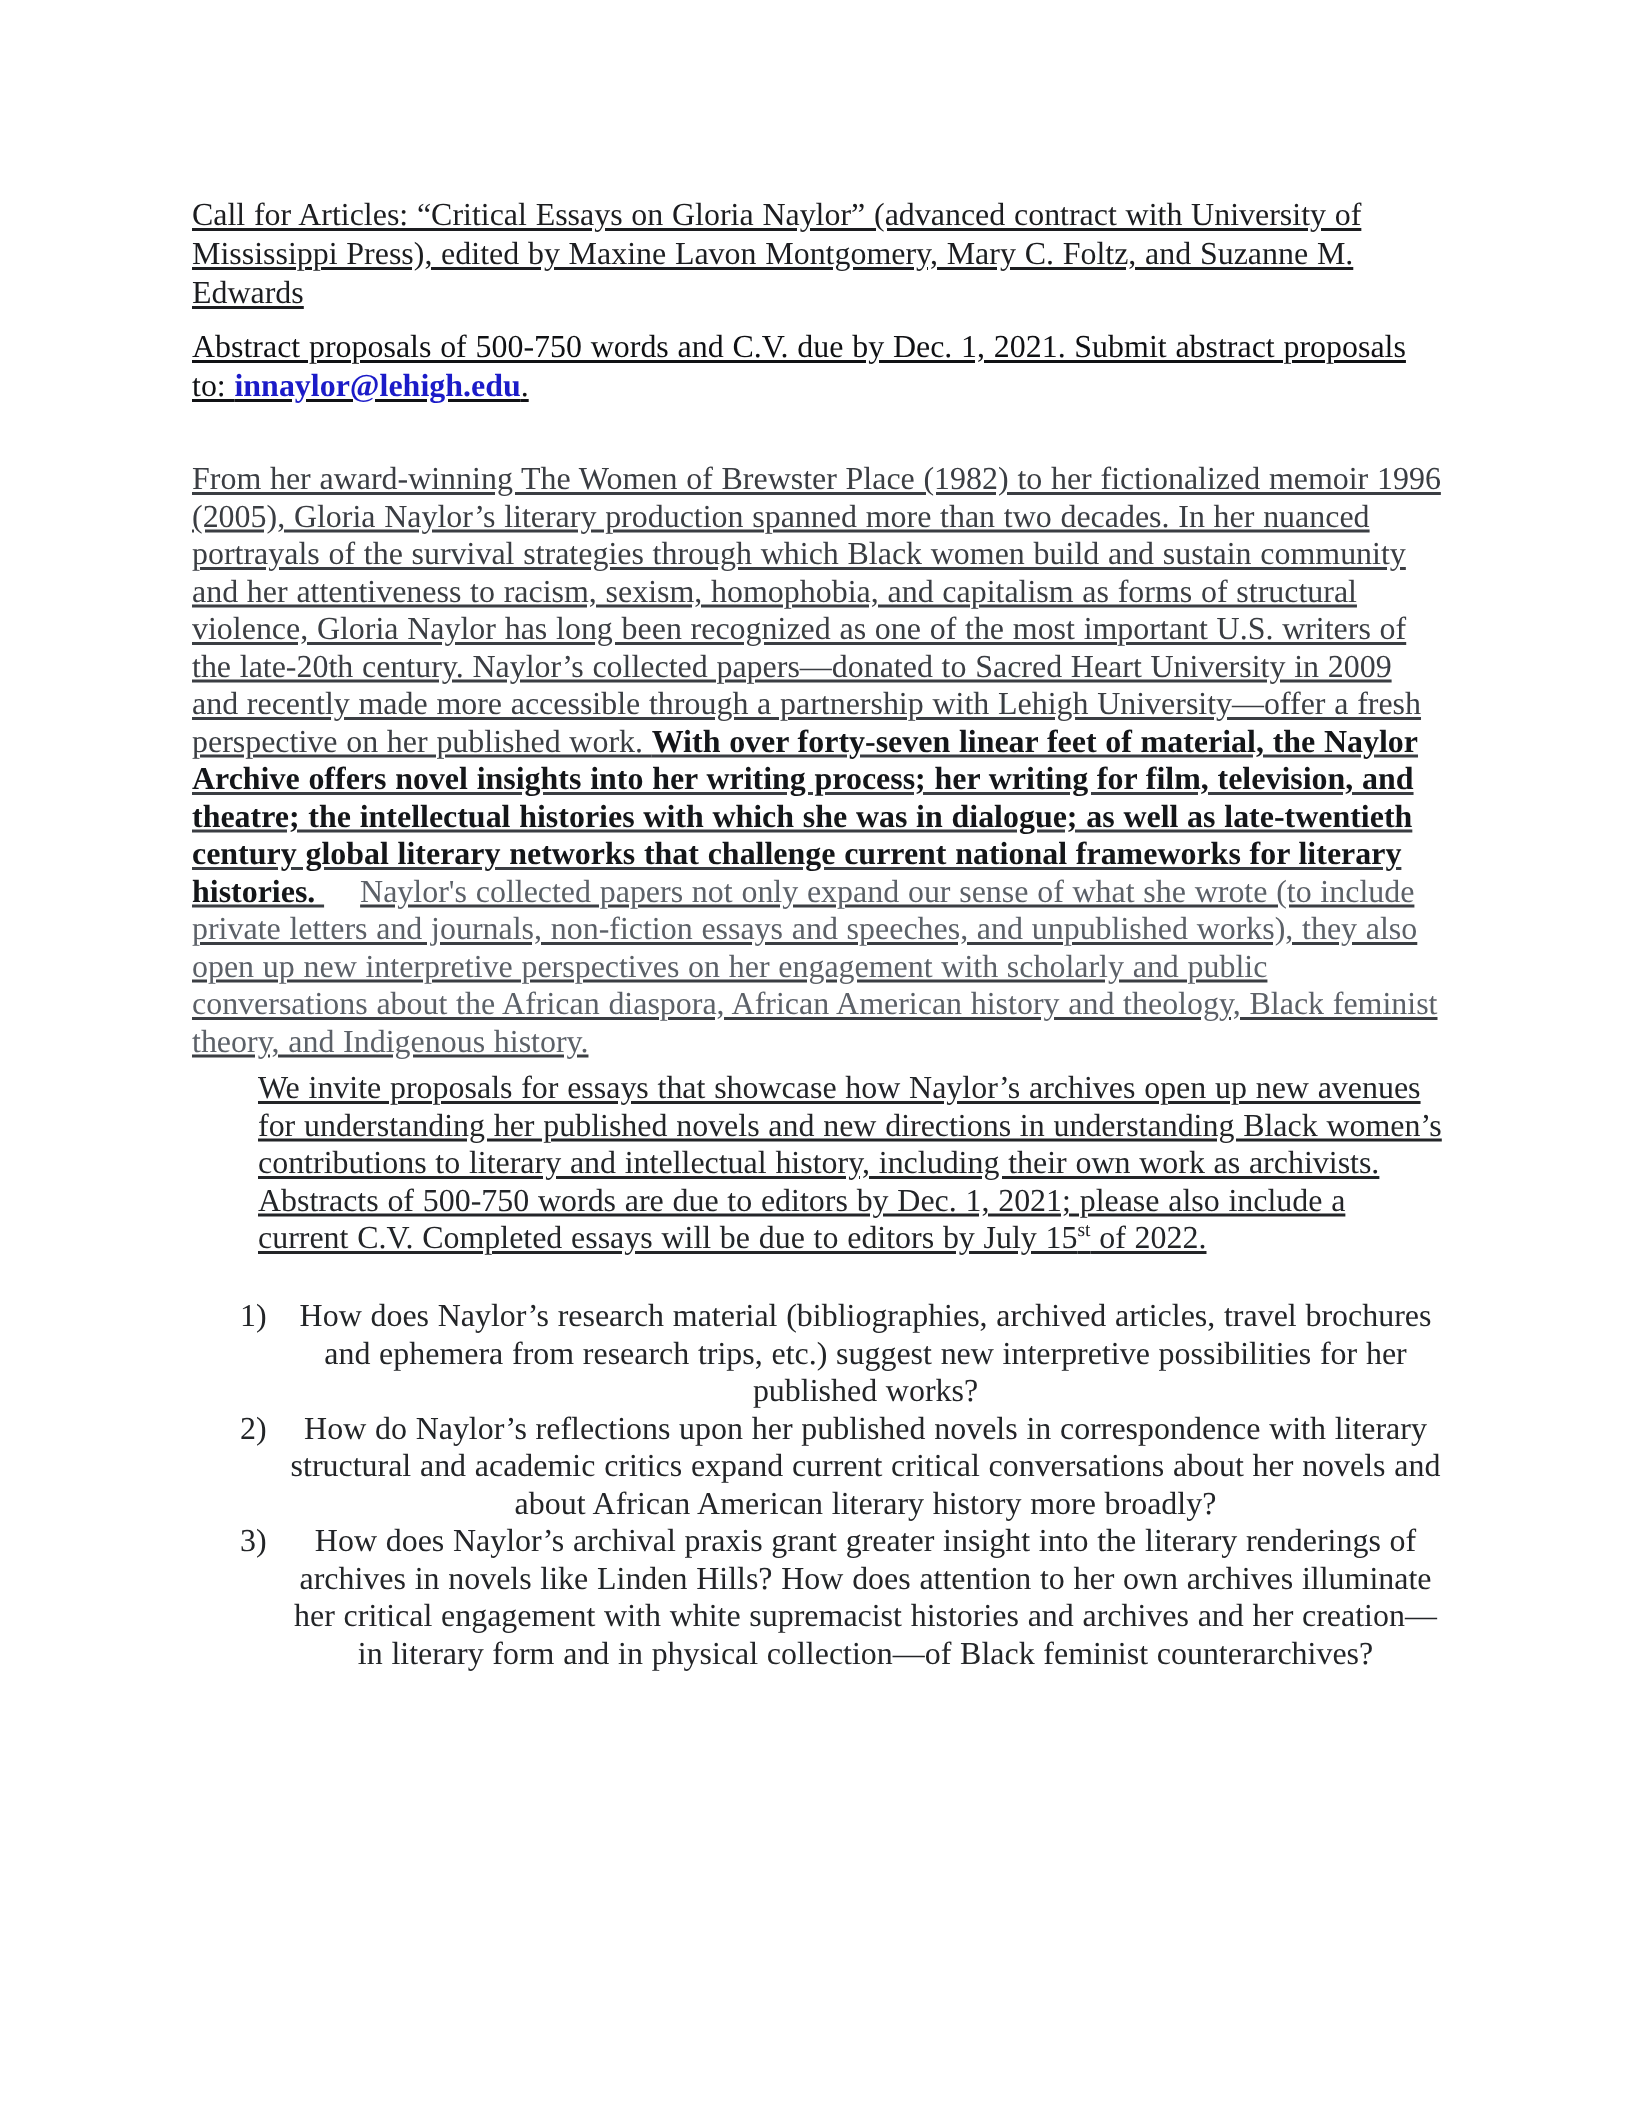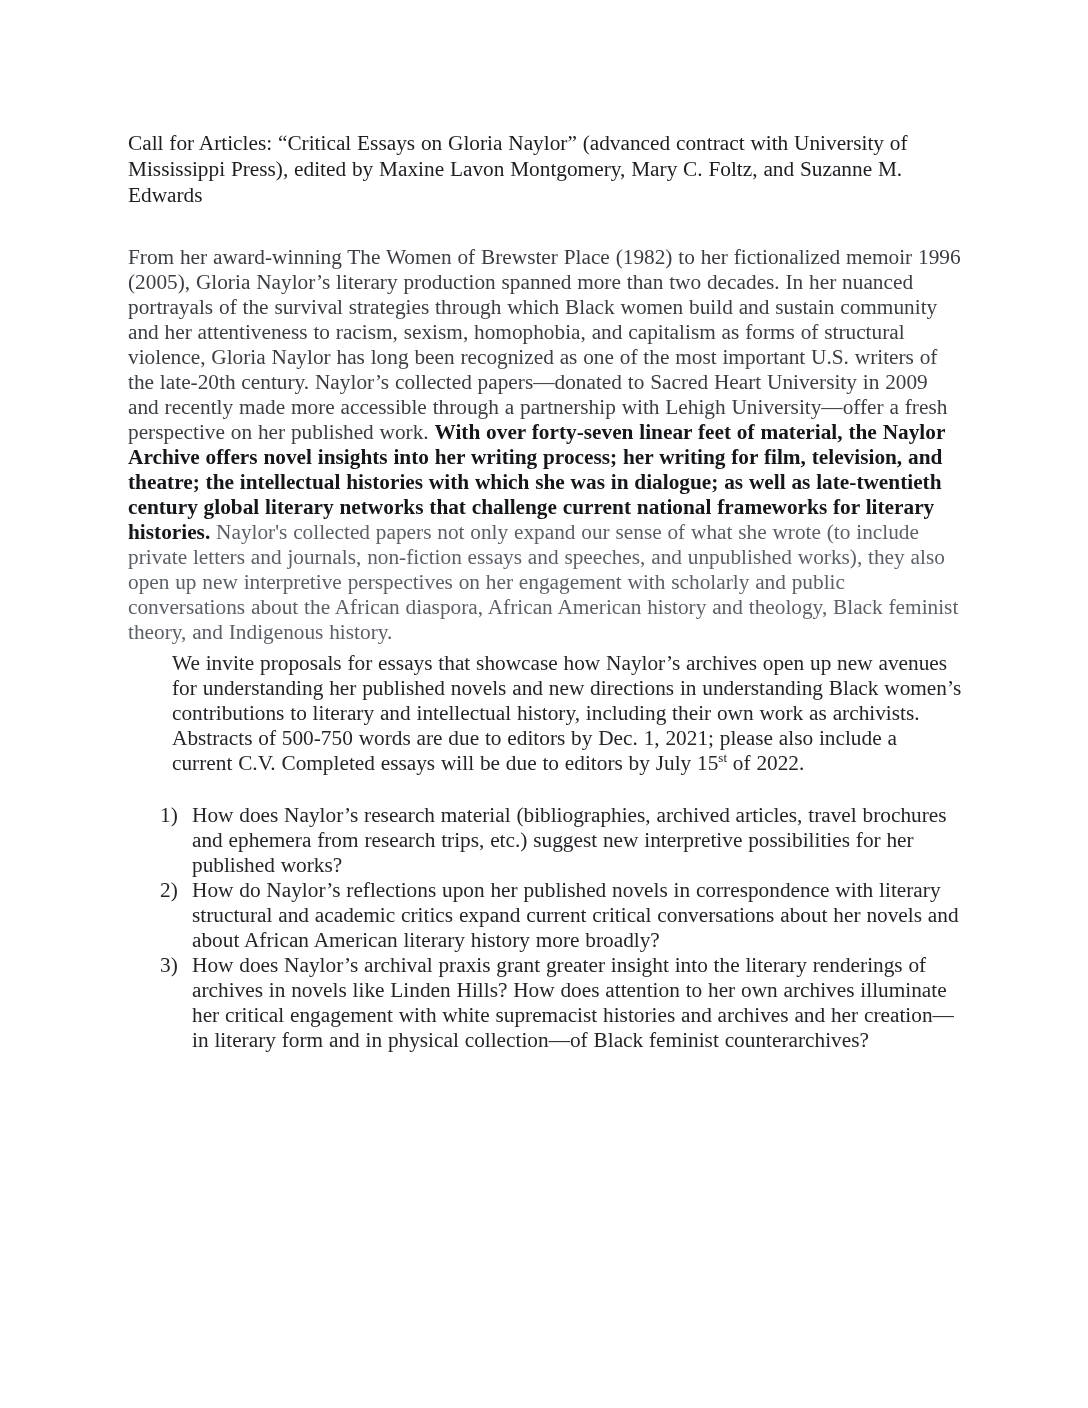--- a/index.html
+++ b/index.html
@@ -16,21 +16,21 @@
   .page {
     position: absolute;
     left: 128px;
     top: 130px;
     width: 834px;
     font-size: 21.3px;
     line-height: 25px;
     text-align: left;
     word-spacing: 0.5px;
   }
-  p { margin: 0; }
+  p { margin: 0; text-decoration: underline; }
   .title-para {
     line-height: 26px;
     color: var(--heading-color, #1c1d20);
     margin-bottom: 10px;
   }
   .abstract-para {
     line-height: 26px;
     color: var(--abstract-color, #101114);
   }
   .email-link {
@@ -42,20 +42,21 @@
   .main-para {
     margin-top: 37px;
     color: var(--body-color, #3b3e43);
   }
   .seg-bold {
     font-weight: bold;
     color: var(--bold-color, #141619);
   }
   .seg-gray {
     color: var(--muted-gray, #5c6168);
+    margin-left: 24px;
   }
   .invite-para {
     margin-top: 6px;
     color: var(--dark-text, #232528);
     margin-left: 44px;
   }
   .invite-para sup {
     font-size: 13px;
     line-height: 0;
   }
@@ -72,29 +73,31 @@
   .focus-list li {
     display: flex;
     align-items: flex-start;
   }
   .focus-list .num {
     flex: 0 0 32px;
     margin-left: 32px;
   }
   .focus-list .itext {
     flex: 1;
+    text-align: center;
   }
 </style>
 </head>
 <body style="background: rgb(255, 255, 255);">
 
 <div class="page">
 
   <p class="title-para">Call for Articles: “Critical Essays on Gloria Naylor” (advanced contract with University of Mississippi Press), edited by Maxine Lavon Montgomery, Mary C. Foltz, and Suzanne M. Edwards</p>
 
+  <p class="abstract-para"><span>Abstract proposals of 500-750 words and C.V. due by Dec. 1, 2021. Submit abstract proposals to: </span><a class="email-link">innaylor@lehigh.edu</a><span>.</span></p>
 
   <p class="main-para"><span class="seg-normal">From her award-winning The Women of Brewster Place (1982) to her fictionalized memoir 1996 (2005), Gloria Naylor’s literary production spanned more than two decades. In her nuanced portrayals of the survival strategies through which Black women build and sustain community and her attentiveness to racism, sexism, homophobia, and capitalism as forms of structural violence, Gloria Naylor has long been recognized as one of the most important U.S. writers of the late-20th century. Naylor’s collected papers—donated to Sacred Heart University in 2009 and recently made more accessible through a partnership with Lehigh University—offer a fresh perspective on her published work. </span><span class="seg-bold">With over forty-seven linear feet of material, the Naylor Archive offers novel insights into her writing process; her writing for film, television, and theatre; the intellectual histories with which she was in dialogue; as well as late-twentieth century global literary networks that challenge current national frameworks for literary histories. </span><span class="seg-gray">Naylor's collected papers not only expand our sense of what she wrote (to include private letters and journals, non-fiction essays and speeches, and unpublished works), they also open up new interpretive perspectives on her engagement with scholarly and public conversations about the African diaspora, African American history and theology, Black feminist theory, and Indigenous history.</span></p>
 
   <p class="invite-para"><span>We invite proposals for essays that showcase how Naylor’s archives open up new avenues for understanding her published novels and new directions in understanding Black women’s contributions to literary and intellectual history, including their own work as archivists. Abstracts of 500-750 words are due to editors by Dec. 1,  2021; please also include a current C.V. Completed essays will be due to editors by July 15</span><sup>st</sup><span> of 2022.</span></p>
 
 
   <ol class="focus-list">
     <li>
       <span class="num">1)</span>
       <span class="itext">How does Naylor’s research material (bibliographies, archived articles, travel brochures and ephemera from research trips, etc.) suggest new interpretive possibilities for her published works?</span>

